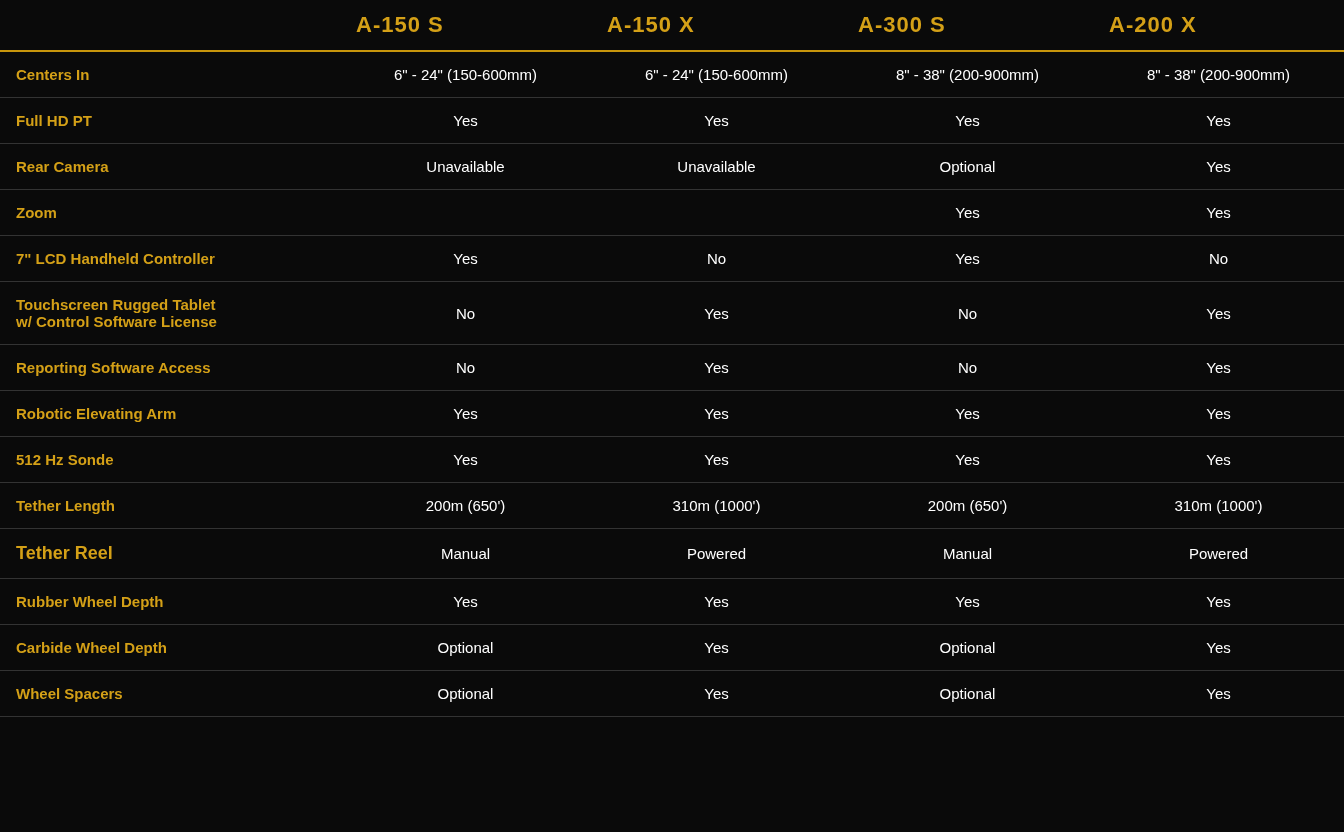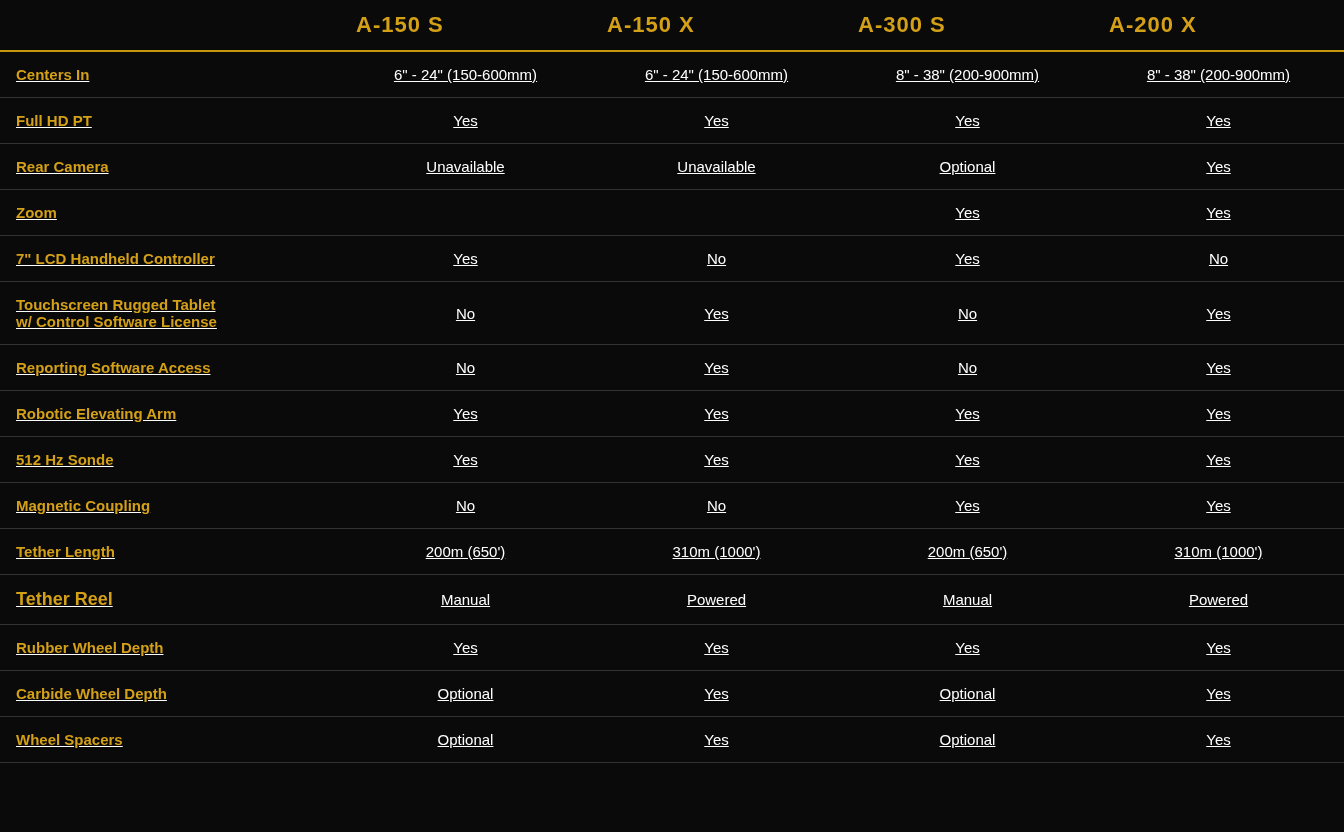--- a/index.html
+++ b/index.html
@@ -39,21 +39,20 @@
       width: 340px;
     }
 
     thead th.col-model {
       width: 251px;
       color: #d4a017;
     }
 
     tbody tr {
       border-bottom: 1px solid #333333;
-      text-decoration: underline;
     }
 
     tbody td {
       padding: 14px 16px;
       vertical-align: middle;
     }
 
     td.row-label {
       color: #d4a017;
       font-size: 15px;
@@ -144,27 +143,20 @@
           <td class="row-value">Yes</td>
         </tr>
         <tr>
           <td class="row-label">512 Hz Sonde</td>
           <td class="row-value">Yes</td>
           <td class="row-value">Yes</td>
           <td class="row-value">Yes</td>
           <td class="row-value">Yes</td>
         </tr>
         <tr>
-          <td class="row-label">Magnetic Coupling</td>
-          <td class="row-value">No</td>
-          <td class="row-value">No</td>
-          <td class="row-value">Yes</td>
-          <td class="row-value">Yes</td>
-        </tr>
-        <tr>
           <td class="row-label">Tether Length</td>
           <td class="row-value">200m (650')</td>
           <td class="row-value">310m (1000')</td>
           <td class="row-value">200m (650')</td>
           <td class="row-value">310m (1000')</td>
         </tr>
         <tr>
           <td class="row-label large-text">Tether Reel</td>
           <td class="row-value">Manual</td>
           <td class="row-value">Powered</td>

